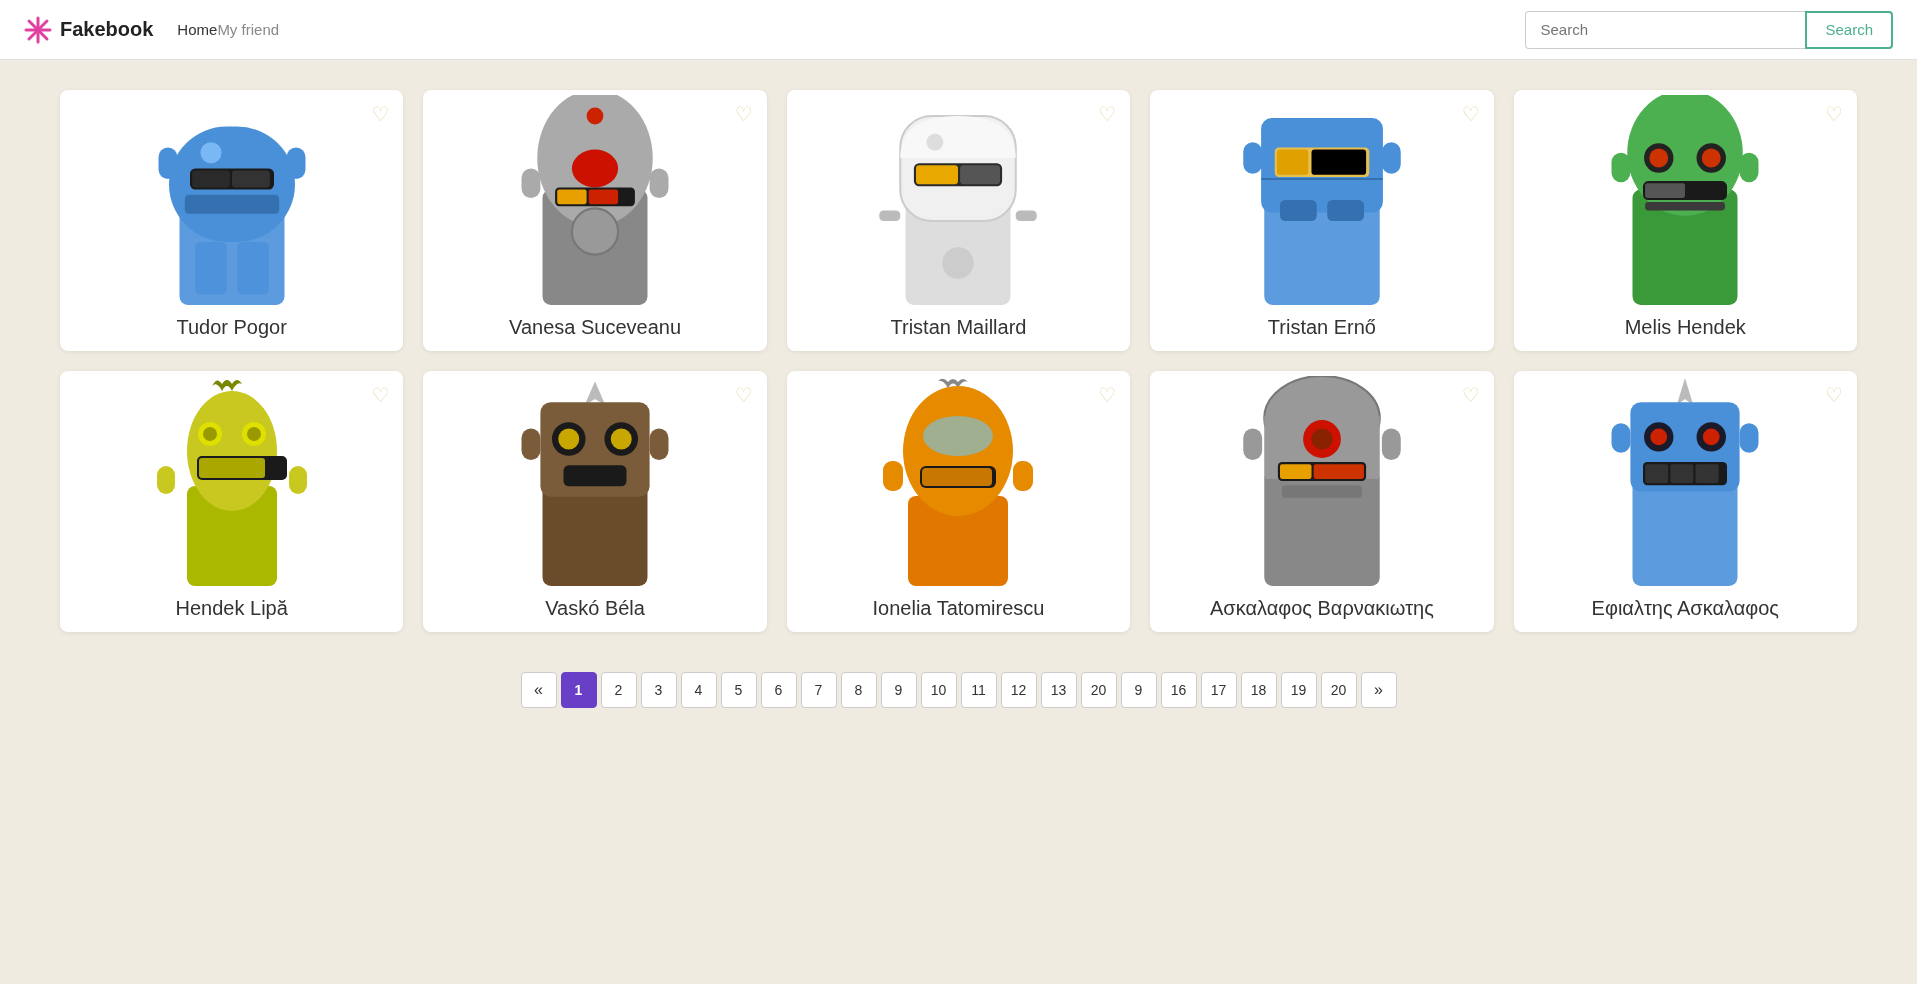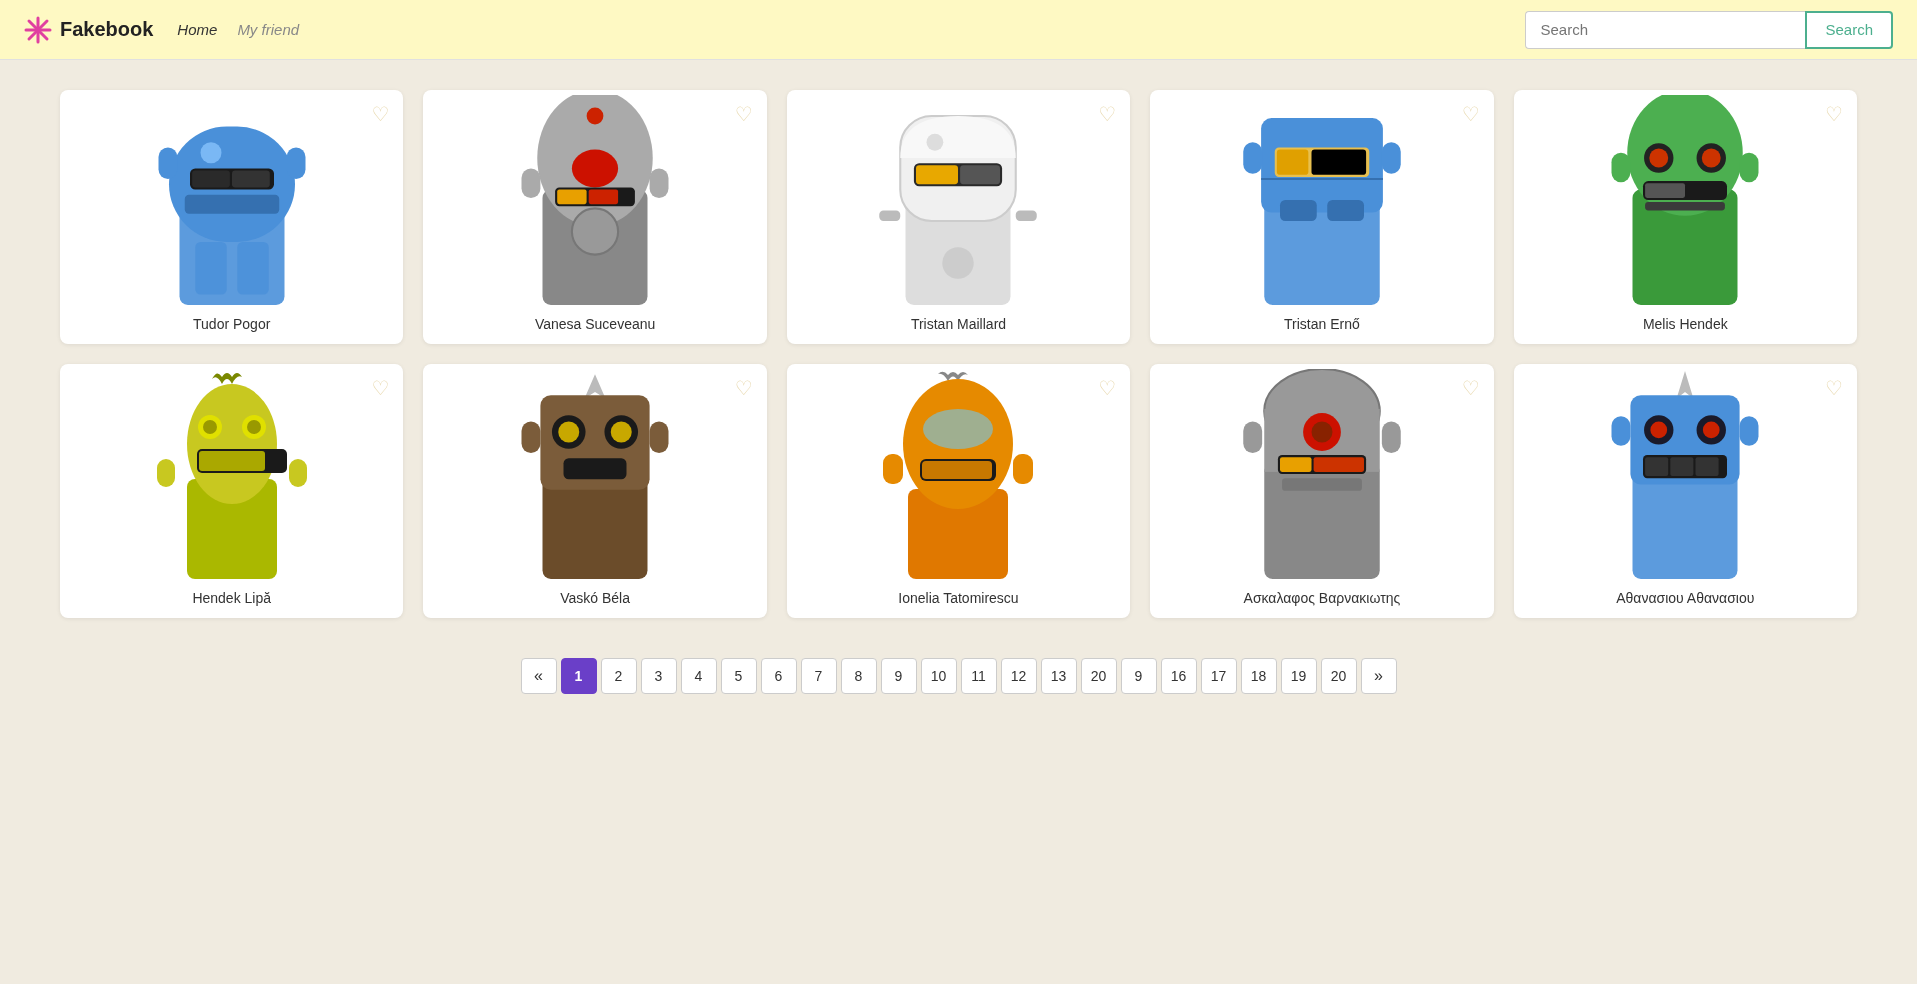--- a/index.html
+++ b/index.html
@@ -1,20 +1,20 @@
 <!DOCTYPE html>
 <html><head>
   <meta charset="utf-8">
   <style>
     * { box-sizing: border-box; margin: 0; padding: 0; }
     body { font-family: Arial, sans-serif; background: #f0ebe0; min-height: 984px; }
 
     
     .navbar {
-      background: #fef9c3;
+      background: #ffffff;
       border-bottom: 1px solid #e0e0e0;
       display: flex;
       align-items: center;
       padding: 0 24px;
       height: 60px;
       gap: 24px;
     }
     .logo {
       display: flex;
       align-items: center;
@@ -22,23 +22,21 @@
       font-size: 20px;
       font-weight: bold;
       color: #222;
       text-decoration: none;
     }
     .logo-icon {
       width: 28px; height: 28px;
     }
     .nav-links {
       display: flex;
-      gap: 20px;
-      align-items: center;
-      font-style: italic;
+      align-items: center;
     }
     .nav-link {
       font-size: 15px;
       color: #333;
       text-decoration: none;
       cursor: pointer;
     }
     .nav-link.myfriend { color: #888; }
     .search-area {
       margin-left: auto;
@@ -103,21 +101,21 @@
       display: flex;
       align-items: center;
       justify-content: center;
       overflow: hidden;
     }
     .card-robot svg {
       max-height: 210px;
       max-width: 90%;
     }
     .card-name {
-      font-size: 14px;
+      font-size: 20px;
       color: #333;
       text-align: left;
       padding: 6px 8px 0 8px;
     }
 
     
     .pagination {
       display: flex;
       justify-content: center;
       align-items: center;
@@ -346,21 +344,21 @@
       <circle cx="105" cy="58" r="14" fill="#1a1a2a"></circle>
       <circle cx="105" cy="58" r="8" fill="#cc2200"></circle>
       <rect x="40" y="82" width="80" height="22" rx="4" fill="#1a1a1a"></rect>
       <rect x="42" y="84" width="22" height="18" rx="2" fill="#333"></rect>
       <rect x="66" y="84" width="22" height="18" rx="2" fill="#333"></rect>
       <rect x="90" y="84" width="22" height="18" rx="2" fill="#333"></rect>
       <rect x="10" y="45" width="18" height="28" rx="9" fill="#4a90d9"></rect>
       <rect x="132" y="45" width="18" height="28" rx="9" fill="#4a90d9"></rect>
     </svg>
     </div>
-    <div class="card-name">Αθανασιου Αθανασιου</div>
+    <div class="card-name">Εφιαλτης Ασκαλαφος</div>
   </div>
     </div>
 
   <div class="pagination" id="pagination">
 
   <button class="page-btn arrow">«</button>
       <button class="page-btn active">1</button>
       <button class="page-btn">2</button>
       <button class="page-btn">3</button>
       <button class="page-btn">4</button>

